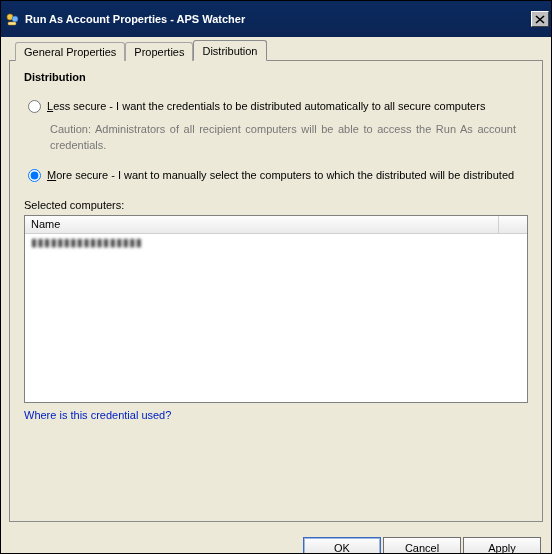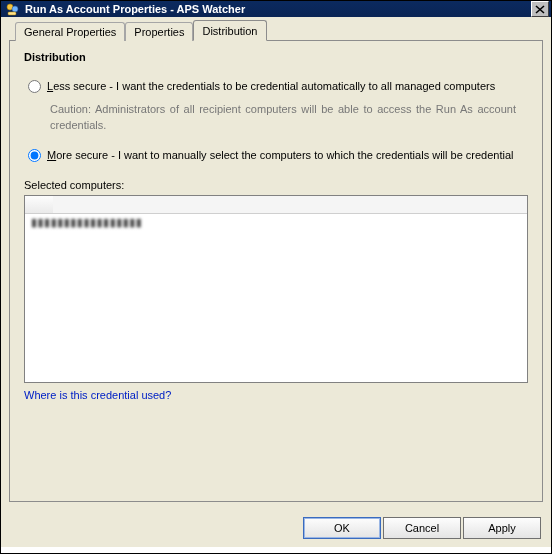--- a/index.html
+++ b/index.html
@@ -10,21 +10,21 @@
     font-size: 11px;
     background: #fff;
     width: 552px;
     height: 554px;
     overflow: hidden;
     border: 1px solid #000;
   }
   
   .titlebar {
     background: linear-gradient(to bottom, #0b2a5f, #0a2454);
-    height: 16px;
+    height: 36px;
     display: flex;
     align-items: center;
     padding: 0 2px 0 4px;
     color: #fff;
     font-weight: bold;
     font-size: 11px;
   }
   .titlebar .icon {
     width: 16px; height: 16px;
     margin-right: 4px;
@@ -217,29 +217,29 @@
     <div class="tab">General Properties</div>
     <div class="tab">Properties</div>
     <div class="tab active">Distribution</div>
   </div>
   <div class="tabpage">
     <div class="section-title">Distribution</div>
 
     <div class="radio-row">
       <input type="radio" name="dist" style="">
       <div class="radio-label">
-        <span class="u">L</span><span>ess secure - I want the credentials to be credential automatically to all managed computers</span>
+        <span class="u">L</span><span>ess secure - I want the credentials to be distributed automatically to all secure computers</span>
       </div>
     </div>
     <div class="caution">Caution: Administrators of all recipient computers will be able to access the Run As account credentials.</div>
 
     <div class="radio-row">
       <input type="radio" name="dist" checked="" style="">
       <div class="radio-label">
-        <span class="u">M</span><span>ore secure - I want to manually select the computers to which the credentials will be credential</span>
+        <span class="u">M</span><span>ore secure - I want to manually select the computers to which the distributed will be distributed</span>
       </div>
     </div>
 
     <div class="selected-label">Selected computers:</div>
 
     <div class="toolbar">
       <span class="tool">
         <span class="plus-icon">
           <svg width="14" height="14" viewBox="0 0 14 14">
             <rect x="5.5" y="1" width="3" height="12" rx="1" fill="#3a8fe0" stroke="#185a9d" stroke-width="0.6"></rect>
@@ -253,20 +253,21 @@
           <svg width="13" height="13" viewBox="0 0 13 13">
             <path d="M2 2 L11 11 M11 2 L2 11" stroke="#9c9c9c" stroke-width="2"></path>
           </svg>
         </span>
         <span>Remove</span>
       </span>
     </div>
 
     <div class="listview">
       <div class="lv-header">
+        <div class="lv-col name">Name</div>
         <div class="lv-col blank"></div>
       </div>
       <div class="lv-body">
         <div class="lv-row">▮▮▮▮▮▮▮▮▮▮▮▮▮▮▮▮▮</div>
       </div>
     </div>
 
     <a class="link">Where is this credential used?</a>
   </div>
 

